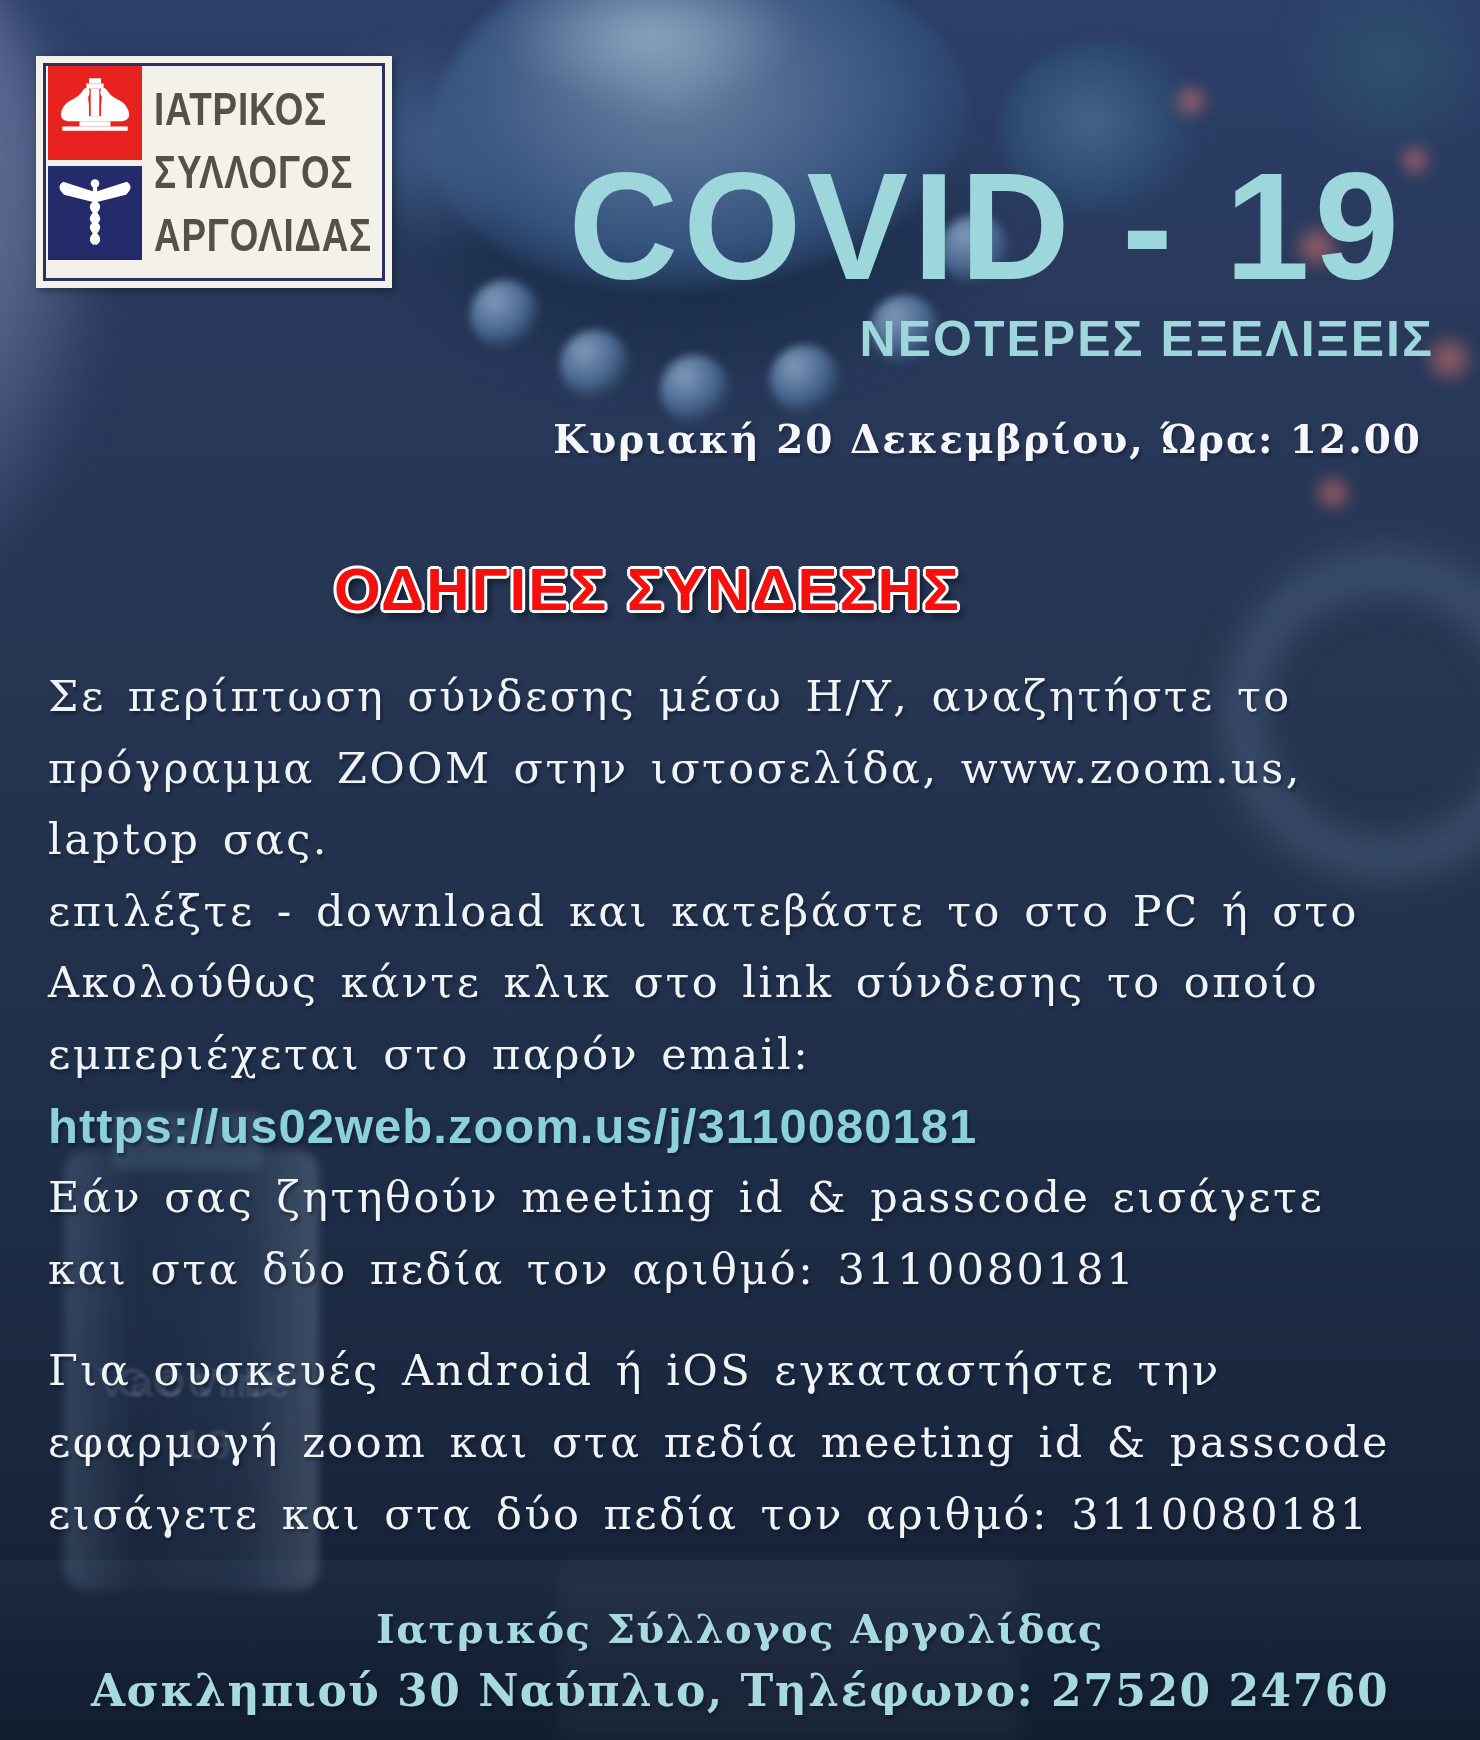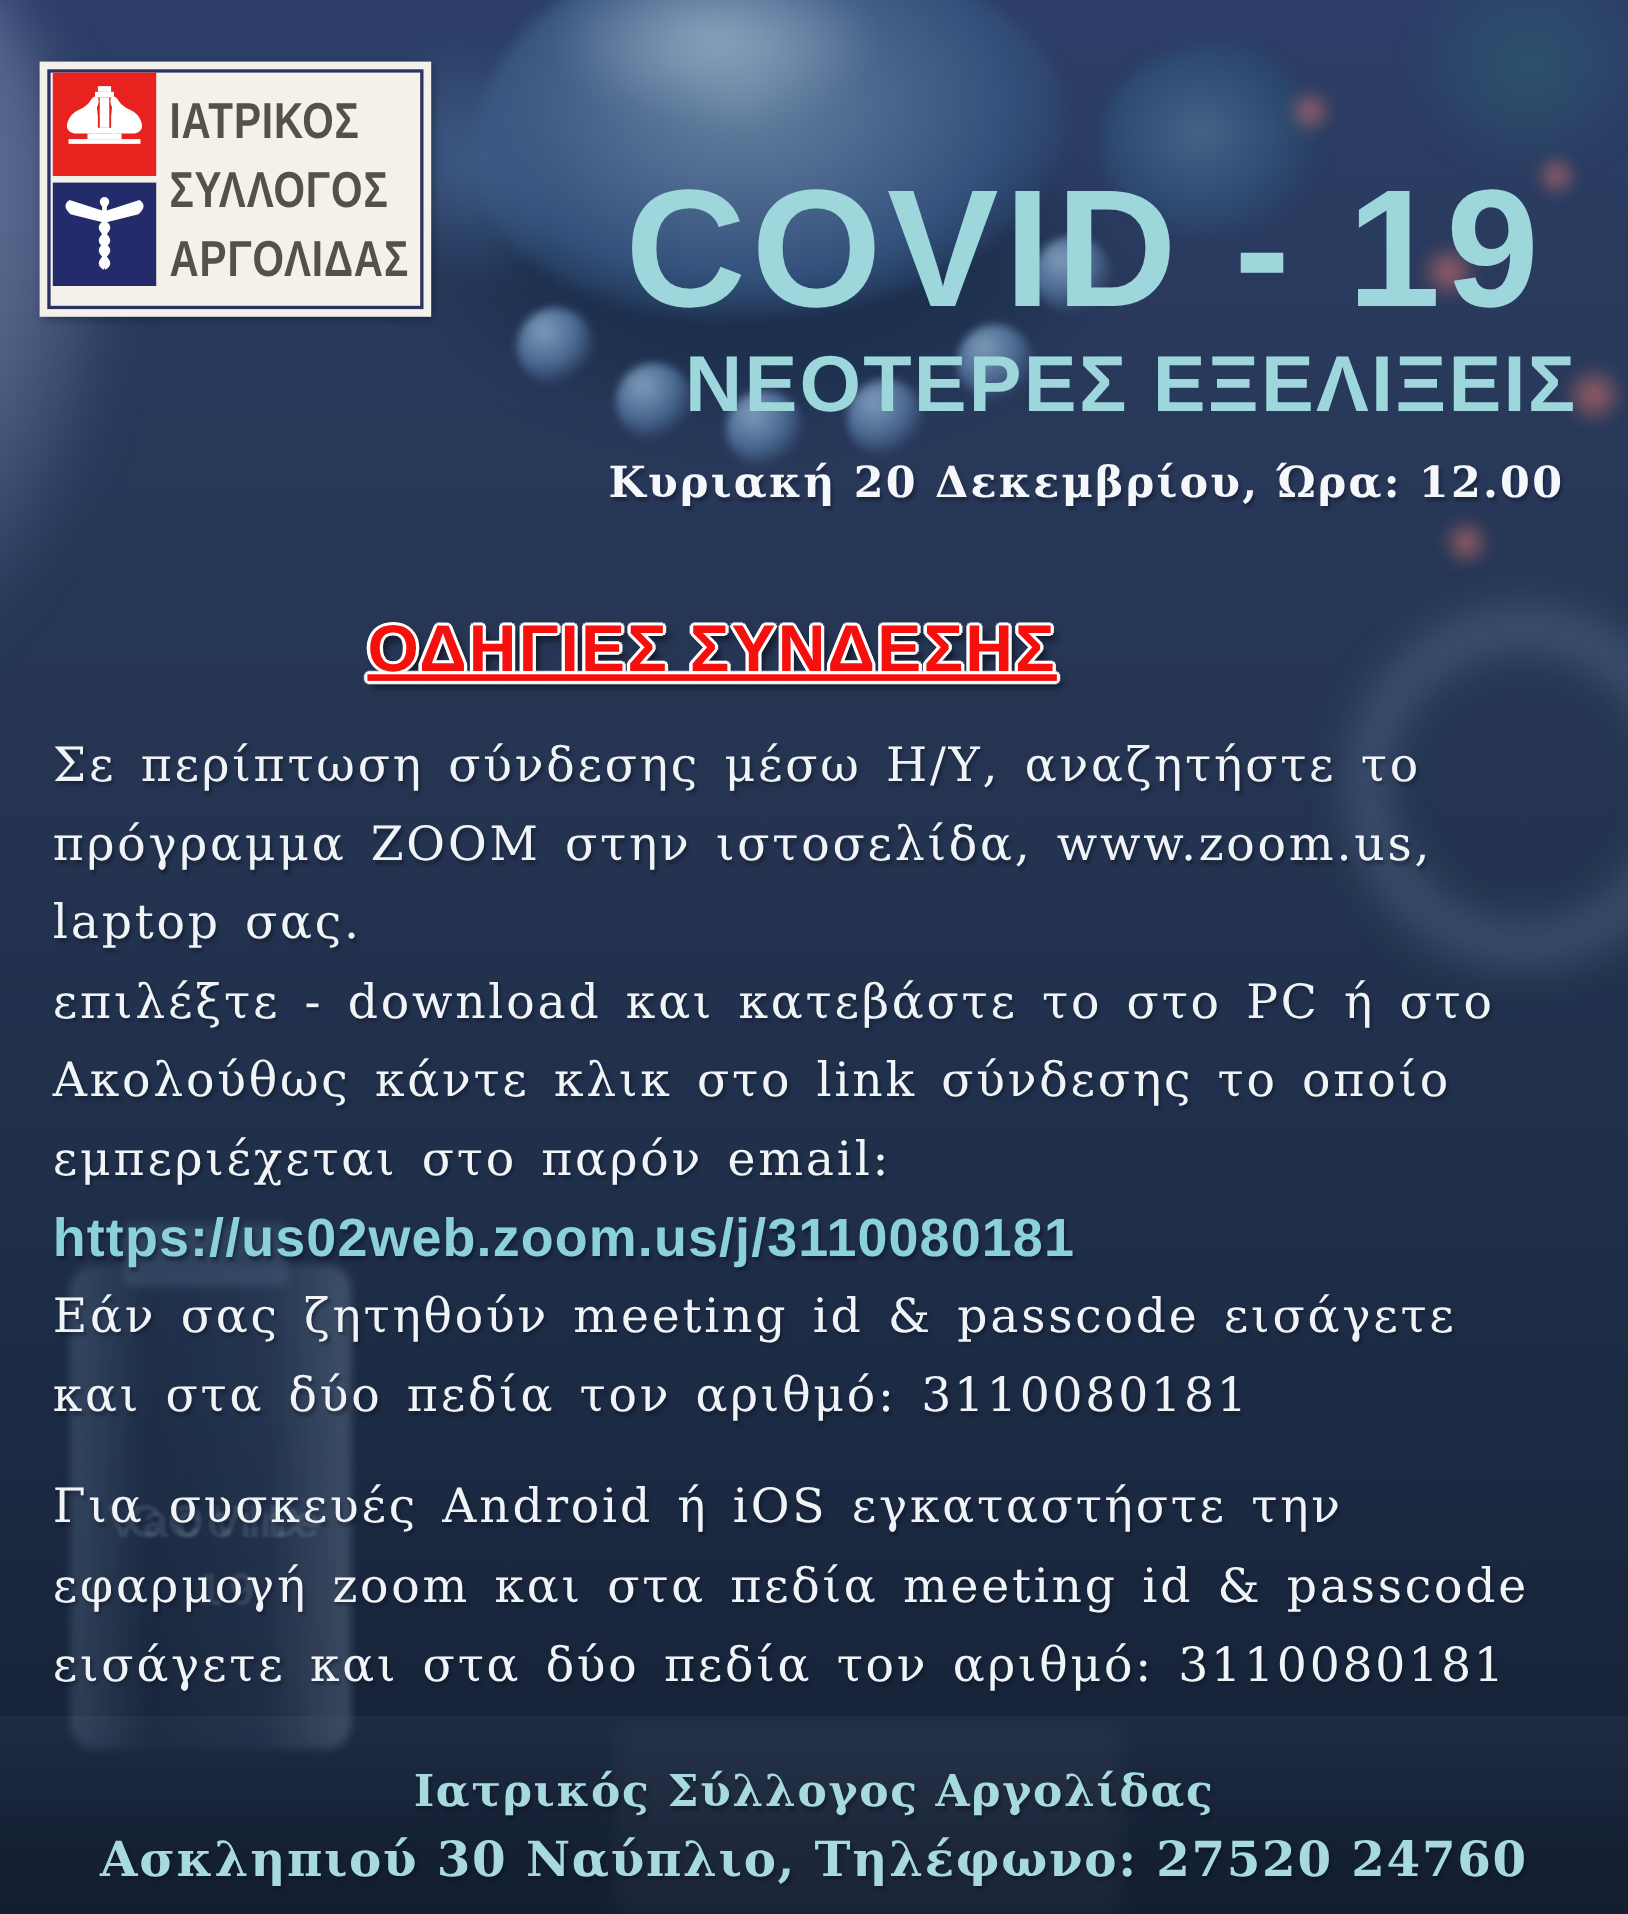--- a/index.html
+++ b/index.html
@@ -60,31 +60,31 @@
   .logo-sq{width:94px;height:94px;display:flex;align-items:center;justify-content:center;}
   .sq-red{background:#e8231f;}
   .sq-navy{background:#242b6a;}
   .logo-text{display:flex;flex-direction:column;justify-content:center;}
   .logo-text div{font-weight:bold;font-size:46px;line-height:63px;color:#57504a;
     transform:scaleX(.8);transform-origin:left center;white-space:nowrap;letter-spacing:1px;}
   
   .title{position:absolute;right:76px;top:150px;margin:0;line-height:1;font-weight:bold;
     font-size:152px;letter-spacing:5px;color:#9dd6db;white-space:nowrap;}
   .subtitle{position:absolute;right:46px;top:314px;line-height:1;font-weight:bold;
-    font-size:72px;letter-spacing:2px;color:#9dd6db;white-space:nowrap;}
+    font-size:50px;letter-spacing:2px;color:#9dd6db;white-space:nowrap;}
   .datetime{position:absolute;right:58px;top:420px;line-height:1;font-weight:bold;
     font-family:"DejaVu Serif",serif;font-size:39px;letter-spacing:2px;color:#f5f7fa;white-space:nowrap;
     text-shadow:2px 3px 3px rgba(10,15,30,.4);}
   
   .section-heading{position:absolute;left:334px;top:560px;line-height:1;font-weight:bold;
     font-size:60px;letter-spacing:2px;color:#f5100e;white-space:nowrap;
     text-shadow:
       -3px 0 0 #fff,3px 0 0 #fff,0 -3px 0 #fff,0 3px 0 #fff,
       -2px -2px 0 #fff,2px -2px 0 #fff,-2px 2px 0 #fff,2px 2px 0 #fff,
-      5px 6px 7px rgba(0,0,0,.55); text-decoration: underline;}
+      5px 6px 7px rgba(0,0,0,.55);}
   
   .body-text{position:absolute;left:48px;top:661px;width:1425px;
     font-family:"DejaVu Serif",serif;color:#f1f4f7;font-size:43px;}
   .body-text .line{line-height:71.6px;height:71.6px;letter-spacing:2.5px;word-spacing:6px;
     white-space:nowrap;text-shadow:2px 3px 3px rgba(10,15,30,.45);}
   .para-spacer{height:30px;}
   .zoom-link{font-family:"Liberation Sans",sans-serif;font-weight:bold;font-size:49px;
     letter-spacing:1px;word-spacing:0;color:#8bd1da;text-decoration:none;}
   
   .footer{position:absolute;left:0;bottom:0;width:1480px;text-align:center;

